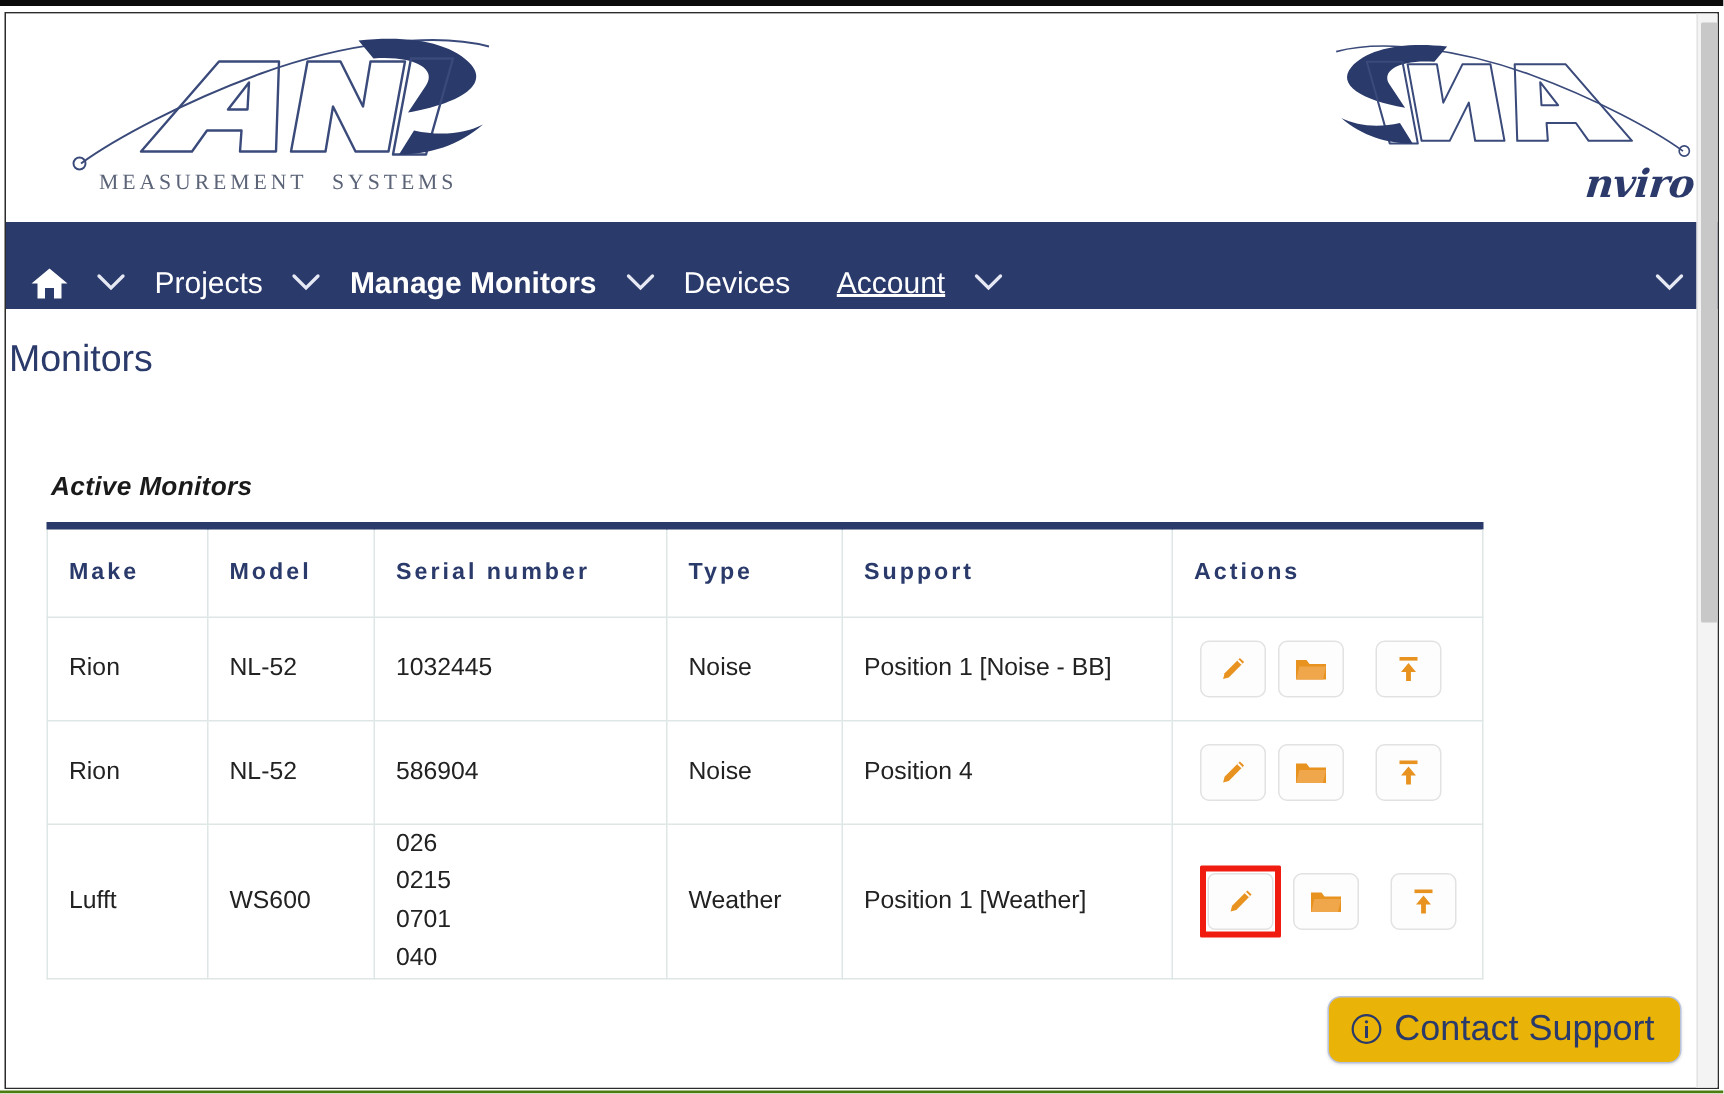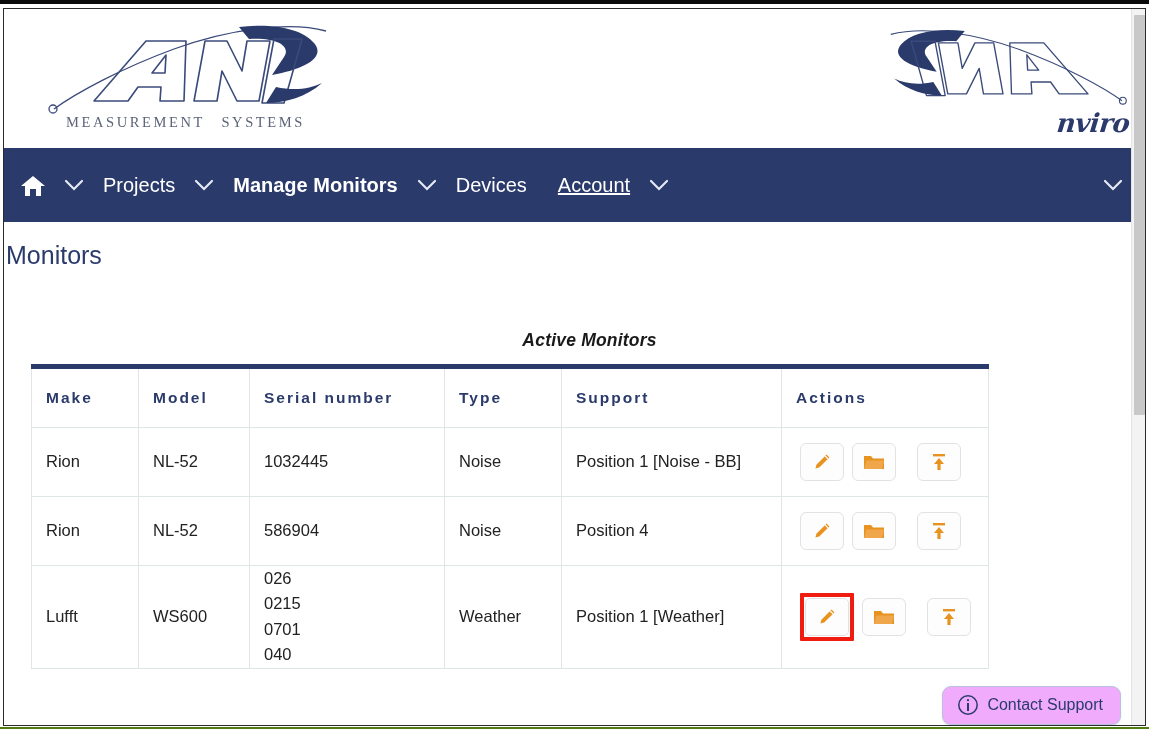--- a/index.html
+++ b/index.html
@@ -77,25 +77,25 @@
     font-weight: bold;
     font-size: 26px;
     color: #2c3a6b;
     letter-spacing: -0.5px;
     transform: skewX(-6deg);
   }
 
   
   #navbar {
     position: relative;
-    height: 74px;
+    height: 58px;
     background: #2a3a6b;
     display: flex;
-    align-items: center;
-    padding: 0 0 0 14px;
+    align-items: flex-start;
+    padding: 12px 0 0 14px;
     box-sizing: border-box;
   }
   .nav-item {
     color: #ffffff;
     font-size: 20px;
     padding: 0 9px;
     line-height: 58px;
     white-space: nowrap;
     cursor: pointer;
     user-select: none;
@@ -140,21 +140,20 @@
     font-weight: normal;
     line-height: 1.1;
   }
   #section-title {
     font-style: italic;
     font-weight: bold;
     font-size: 17.5px;
     color: #1a1a1a;
     margin: 60px 0 0 30px;
     letter-spacing: 0.2px;
-    text-align: center;
   }
 
   
   #monitors-table {
     margin: 13px 0 0 27px;
     width: 783px;
     border-collapse: collapse;
     border-top: 5px solid #2a3a6b;
     table-layout: fixed;
   }
@@ -220,23 +219,23 @@
   #contact-support {
     position: absolute;
     right: 24px;
     bottom: 18px;
     display: inline-flex;
     align-items: center;
     gap: 8px;
     border: 1.6px solid #b9c2dd;
     border-radius: 9px;
     padding: 7px 17px 8px 14px;
-    background: #f0abfc;
+    background: #eab308;
     color: #2a3a6b;
-    font-size: 16px;
+    font-size: 24px;
     cursor: pointer;
     box-shadow: 0 1px 2px rgba(0,0,0,0.10);
   }
   #contact-support svg { display: block; }
 
   
   #scrollbar-track {
     position: absolute;
     right: 0px;
     top: 0px;

